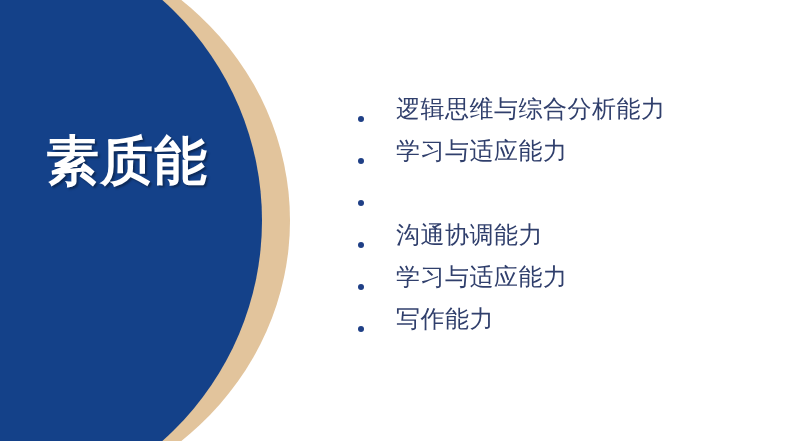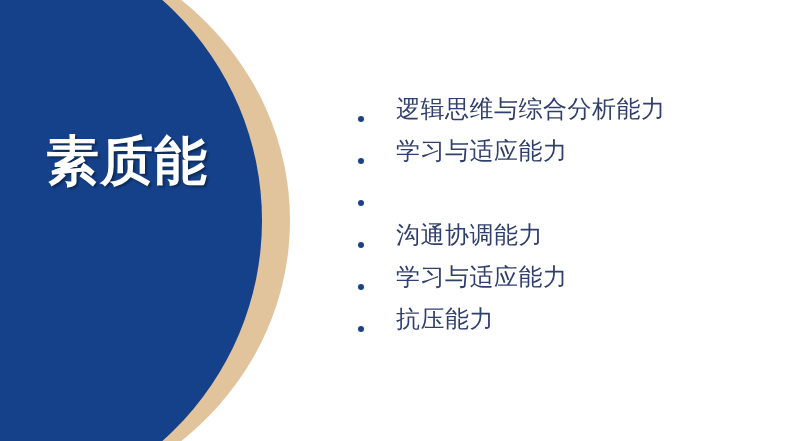--- a/index.html
+++ b/index.html
@@ -103,17 +103,17 @@
     <li class="bullet-row">
       <span class="bullet-dot"></span>
       <span class="bullet-text">沟通协调能力</span>
     </li>
     <li class="bullet-row">
       <span class="bullet-dot"></span>
       <span class="bullet-text">学习与适应能力</span>
     </li>
     <li class="bullet-row">
       <span class="bullet-dot"></span>
-      <span class="bullet-text">抗压能力</span>
+      <span class="bullet-text">写作能力</span>
     </li>
   </ul>
 
 </div>
 
 </body></html>

